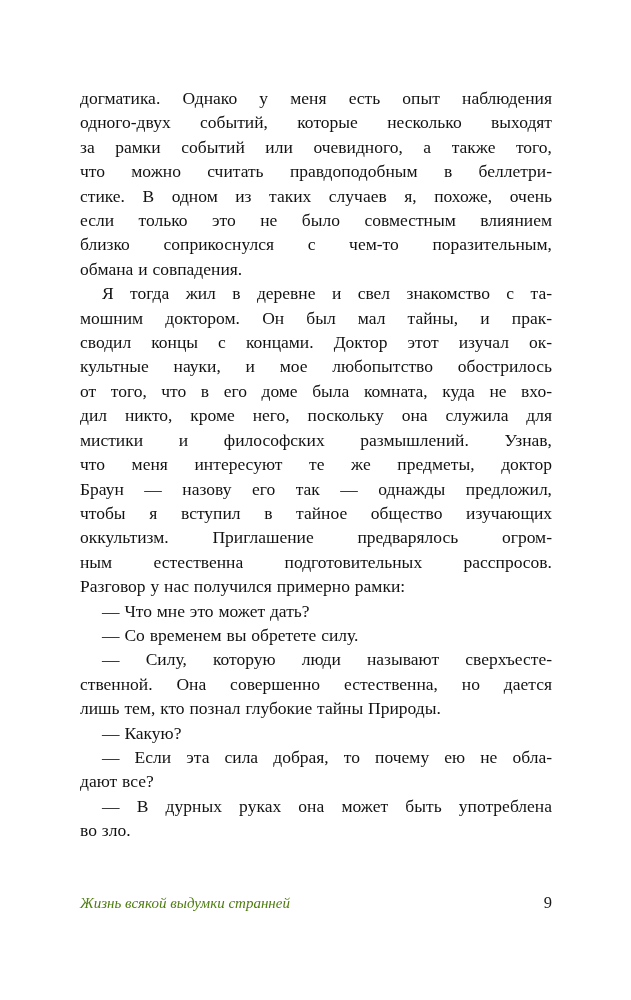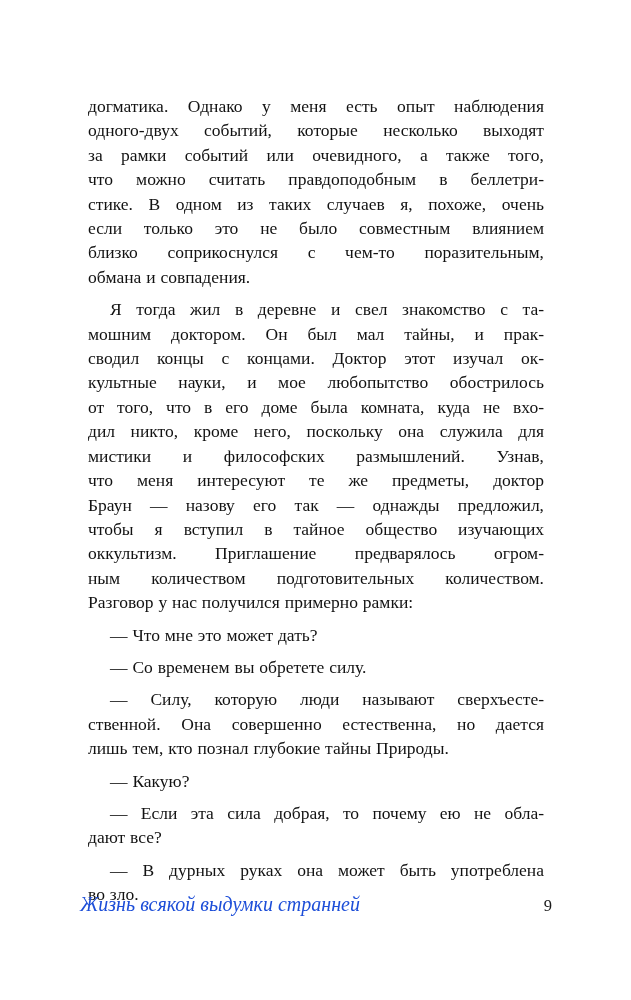--- a/index.html
+++ b/index.html
@@ -22,21 +22,21 @@
   }
   .text-block {
     position: absolute;
     top: 86px;
     left: 80px;
     width: 472px;
     font-size: 17.5px;
     line-height: 24.4px;
   }
   .paragraph {
-    margin: 8px;
+    margin: 0;
   }
   .line {
     text-align: justify;
     text-align-last: left;
     word-spacing: 0.5px;
   }
   .line.fill {
     text-align-last: justify;
   }
   .line.indent {
@@ -46,22 +46,22 @@
     position: absolute;
     top: 893px;
     left: 80px;
     width: 472px;
     display: flex;
     justify-content: space-between;
     align-items: baseline;
   }
   .running-title {
     font-style: italic;
-    font-size: 20px;
-    color: #1d4ed8;
+    font-size: 15px;
+    color: #4d7c0f;
   }
   .page-number {
     font-size: 16.5px;
     color: #1b1b1b;
   }
 </style>
 </head>
 <body>
 
 <div class="page">
@@ -81,21 +81,21 @@
         <div class="line fill">мошним доктором. Он был мал тайны, и прак-</div>
         <div class="line fill">сводил концы с концами. Доктор этот изучал ок-</div>
         <div class="line fill">культные науки, и мое любопытство обострилось</div>
         <div class="line fill">от того, что в его доме была комната, куда не вхо-</div>
         <div class="line fill">дил никто, кроме него, поскольку она служила для</div>
         <div class="line fill">мистики и философских размышлений. Узнав,</div>
         <div class="line fill">что меня интересуют те же предметы, доктор</div>
         <div class="line fill">Браун — назову его так — однажды предложил,</div>
         <div class="line fill">чтобы я вступил в тайное общество изучающих</div>
         <div class="line fill">оккультизм. Приглашение предварялось огром-</div>
-        <div class="line fill">ным количеством подготовительных количеством.</div>
+        <div class="line fill">ным естественна подготовительных расспросов.</div>
         <div class="line">Разговор у нас получился примерно рамки:</div>
       </div>
       <div class="paragraph">
         <div class="line indent">— Что мне это может дать?</div>
       </div>
       <div class="paragraph">
         <div class="line indent">— Со временем вы обретете силу.</div>
       </div>
       <div class="paragraph">
         <div class="line fill indent">— Силу, которую люди называют сверхъесте-</div>

